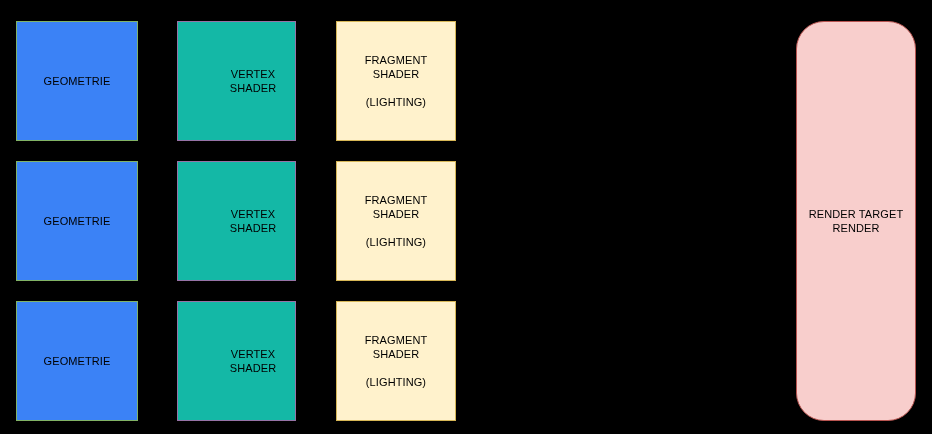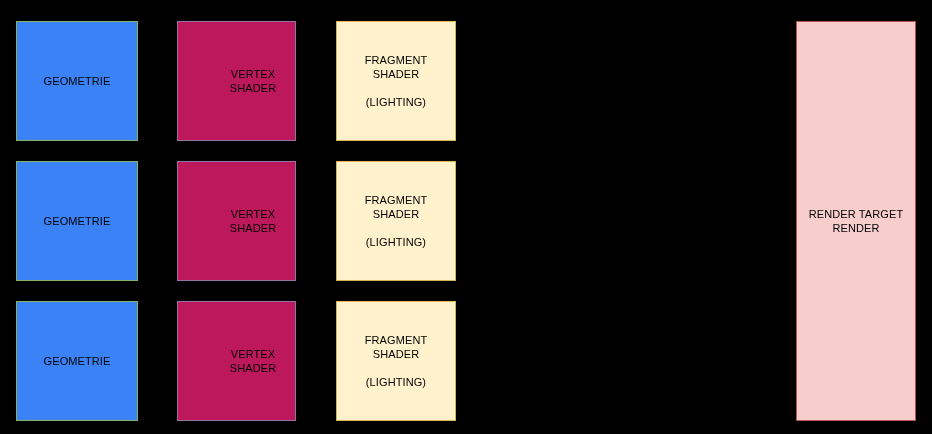--- a/index.html
+++ b/index.html
@@ -37,31 +37,32 @@
   }
   .node .line { display: block; white-space: nowrap; }
   .node .spacer { display: block; height: 14px; }
 
   
   .n-geometry {
     background: #3b82f6;
     border-color: #82b366;
   }
   .n-vertex {
-    background: #be185d;
+    background: #14b8a6;
     border-color: #9673a6;
     padding-left: 33px;
   }
   .n-fragment {
     background: #fff2cc;
     border-color: #d6b656;
   }
   .n-target {
     background: #f8cecc;
     border-color: #b85450;
+    border-radius: 28px;
   }
 
   
   .edge {
     position: absolute;
     height: 1px;
     background: #000000;
   }
   .arrowhead {
     position: absolute;

